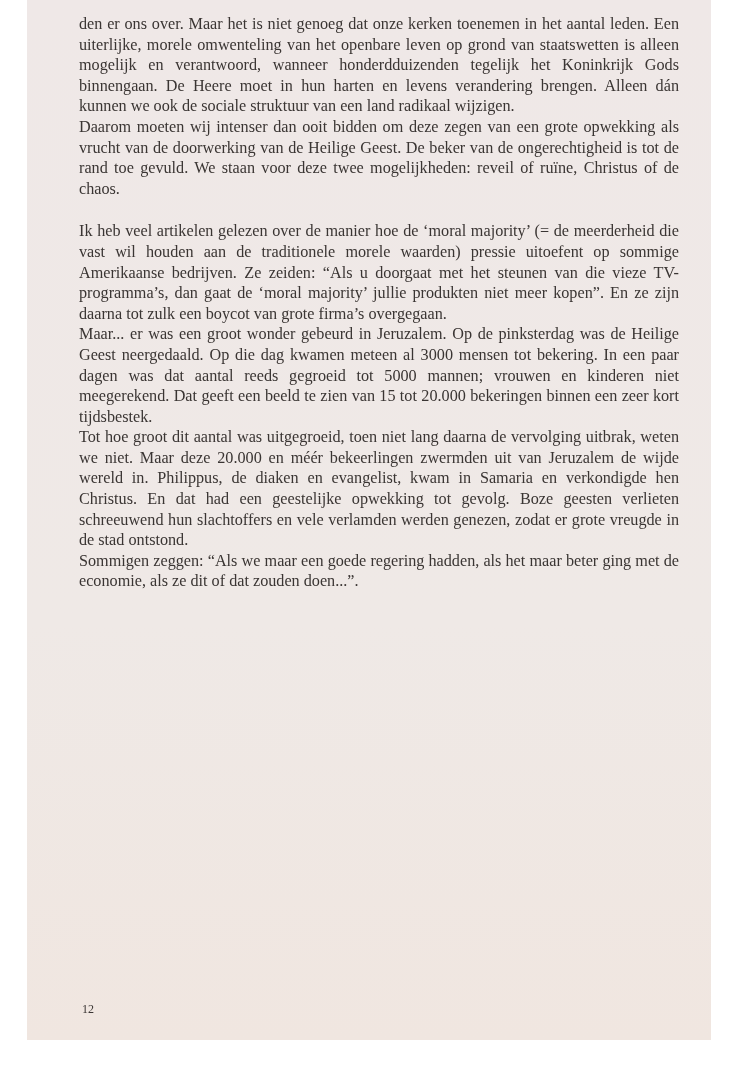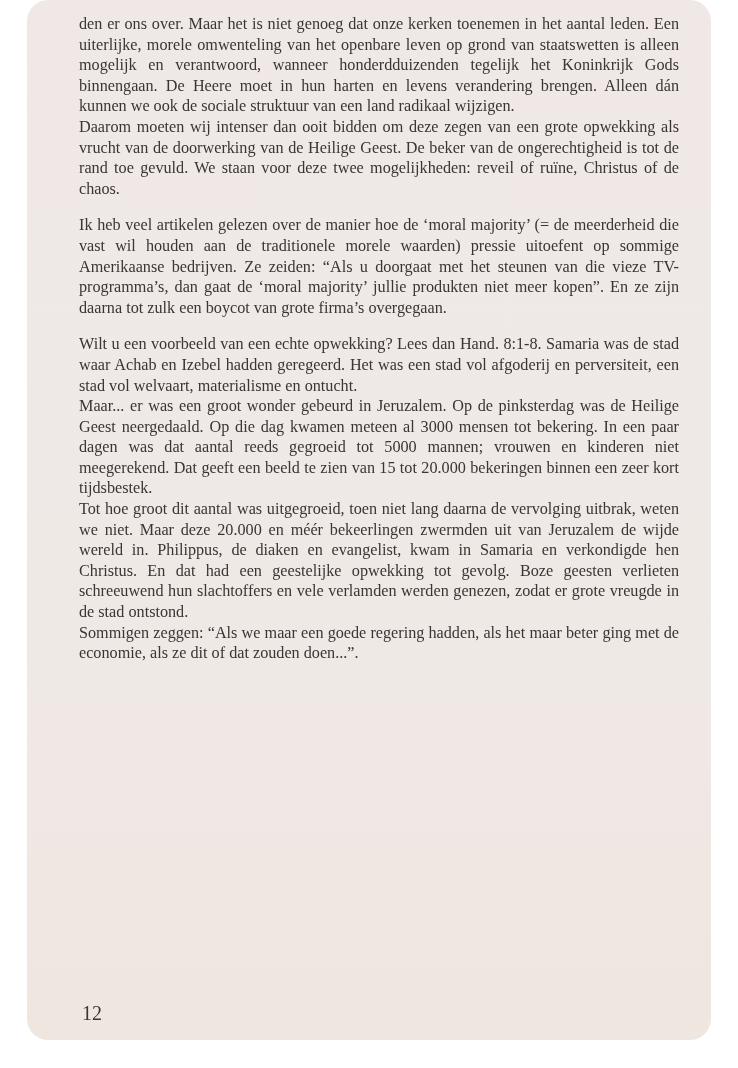--- a/index.html
+++ b/index.html
@@ -14,55 +14,53 @@
       overflow: hidden;
     }
     .page {
       position: absolute;
       left: 27px;
       top: 0;
       width: 684px;
       height: 1040px;
       background: #efe9e7;
       background: linear-gradient(180deg, #efe8e7 0%, #efe9e6 60%, #f0e6e0 100%);
-      border-radius: 21px;
     }
     .text-block {
       position: absolute;
       left: 52px;
       top: 14px;
       width: 600px;
       font-family: "Liberation Serif", serif;
       font-size: 16.2px;
       line-height: 20.6px;
       color: #3a3533;
       text-align: justify;
     }
     .para {
       margin: 0;
     }
     .para.gap {
-      margin-top: 16px;
+      margin-top: 22px;
     }
     .page-number {
       position: absolute;
       left: 55px;
       top: 1002px;
       font-family: "Liberation Serif", serif;
-      font-size: 20px;
+      font-size: 12px;
       color: #3a3533;
     }
   </style>
 </head>
 <body>
 
 <div class="page">
   <div class="text-block">
     <p class="para">den er ons over. Maar het is niet genoeg dat onze kerken toenemen in het aantal leden. Een uiterlijke, morele omwenteling van het openbare leven op grond van staatswetten is alleen mogelijk en verantwoord, wanneer honderdduizenden tegelijk het Koninkrijk Gods binnengaan. De Heere moet in hun harten en levens verandering brengen. Alleen dán kunnen we ook de sociale struktuur van een land radikaal wijzigen.</p>
     <p class="para">Daarom moeten wij intenser dan ooit bidden om deze zegen van een grote opwekking als vrucht van de doorwerking van de Heilige Geest. De beker van de ongerechtigheid is tot de rand toe gevuld. We staan voor deze twee mogelijkheden: reveil of ruïne, Christus of de chaos.</p>
     <p class="para gap">Ik heb veel artikelen gelezen over de manier hoe de ‘moral majority’ (= de meerderheid die vast wil houden aan de traditionele morele waarden) pressie uitoefent op sommige Amerikaanse bedrijven. Ze zeiden: “Als u doorgaat met het steunen van die vieze TV-programma’s, dan gaat de ‘moral majority’ jullie produkten niet meer kopen”. En ze zijn daarna tot zulk een boycot van grote firma’s overgegaan.</p>
-    <p class="para gap">Wilt u een voorbeeld van een echte opwekking? Lees dan Hand. 8:1-8. Samaria was de stad waar Achab en Izebel hadden geregeerd. Het was een stad vol afgoderij en perversiteit, een stad vol welvaart, materialisme en ontucht.</p>
     <p class="para">Maar... er was een groot wonder gebeurd in Jeruzalem. Op de pinksterdag was de Heilige Geest neergedaald. Op die dag kwamen meteen al 3000 mensen tot bekering. In een paar dagen was dat aantal reeds gegroeid tot 5000 mannen; vrouwen en kinderen niet meegerekend. Dat geeft een beeld te zien van 15 tot 20.000 bekeringen binnen een zeer kort tijdsbestek.</p>
     <p class="para">Tot hoe groot dit aantal was uitgegroeid, toen niet lang daarna de vervolging uitbrak, weten we niet. Maar deze 20.000 en méér bekeerlingen zwermden uit van Jeruzalem de wijde wereld in. Philippus, de diaken en evangelist, kwam in Samaria en verkondigde hen Christus. En dat had een geestelijke opwekking tot gevolg. Boze geesten verlieten schreeuwend hun slachtoffers en vele verlamden werden genezen, zodat er grote vreugde in de stad ontstond.</p>
     <p class="para">Sommigen zeggen: “Als we maar een goede regering hadden, als het maar beter ging met de economie, als ze dit of dat zouden doen...”.</p>
   </div>
   <div class="page-number">12</div>
 </div>
 
 </body></html>

